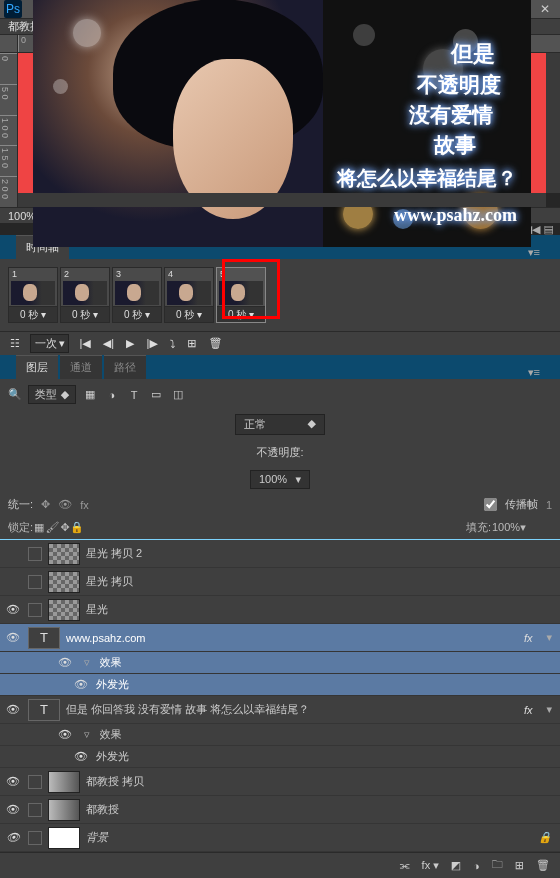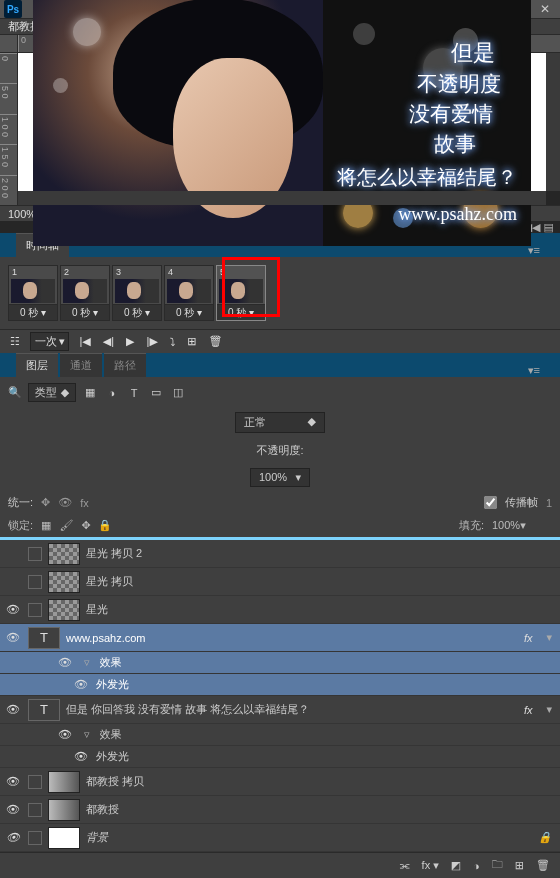--- a/index.html
+++ b/index.html
@@ -1,32 +1,32 @@
 <!DOCTYPE html>
 <html><head>
 <meta charset="utf-8">
 <style>
 * { margin: 0; padding: 0; box-sizing: border-box; font-family: "Microsoft YaHei", sans-serif; }
 body { background: #1a1a1a; width: 560px; height: 878px; overflow: hidden; color: #ccc; font-size: 11px; }
 .window { width: 560px; height: 878px; background: #535353; display: flex; flex-direction: column; }
 
 .titlebar { height: 26px; background: #535353; display: flex; align-items: center; padding: 0 4px; border-bottom: 1px solid #2a2a2a; }
-.titlebar .ps-logo { width: 18px; height: 18px; background: #001e36; color: #31a8ff; display: flex; align-items: center; justify-content: center; font-weight: bold; font-size: 10px; border-radius: 2px; margin-right: 12px; }
+.titlebar .ps-logo { width: 18px; height: 18px; background: #001e36; color: #31a8ff; display: flex; align-items: center; justify-content: center; font-weight: normal; font-size: 12px; border-radius: 2px; margin-right: 12px; }
 .titlebar .winctl { margin-left: auto; display: flex; gap: 2px; }
 .titlebar .winctl span { width: 22px; height: 16px; display: flex; align-items: center; justify-content: center; color: #ccc; font-size: 12px; cursor: pointer; }
 
 .tabbar { height: 24px; background: #3f3f3f; display: flex; align-items: center; padding: 0 8px; color: #e0e0e0; border-bottom: 1px solid #2a2a2a; }
 
 .canvas-wrap { height: 300px; background: #262626; position: relative; display: flex; }
 .ruler-corner { width: 18px; height: 18px; background: #535353; border-right: 1px solid #2a2a2a; border-bottom: 1px solid #2a2a2a; position: absolute; top: 0; left: 0; }
 .ruler-h { position: absolute; top: 0; left: 18px; right: 0; height: 18px; background: #535353; border-bottom: 1px solid #2a2a2a; display: flex; color: #aaa; font-size: 9px; overflow: hidden; }
 .ruler-h span { display: inline-block; width: 50px; border-left: 1px solid #888; padding-left: 2px; }
 .ruler-v { position: absolute; top: 18px; left: 0; width: 18px; bottom: 0; background: #535353; border-right: 1px solid #2a2a2a; display: flex; flex-direction: column; color: #aaa; font-size: 9px; overflow: hidden; }
 .ruler-v span { height: 50px; border-top: 1px solid #888; writing-mode: vertical-lr; padding-top: 2px; }
-.canvas-inner { position: absolute; top: 18px; left: 18px; right: 14px; bottom: 14px; background: #ffffff; display: flex; align-items: center; justify-content: center; }
+.canvas-inner { position: absolute; top: 18px; left: 18px; right: 14px; bottom: 14px; background: #ef4444; display: flex; align-items: center; justify-content: center; font-weight: bold; }
 .artboard { width: 498px; height: 248px; background: #111; position: relative; overflow: hidden; }
 .artboard .portrait { position: absolute; left: 0; top: 0; width: 290px; height: 248px; background: radial-gradient(circle at 40% 30%, #c8a890 0%, #6b4a3a 25%, #1a1a2e 60%); }
 .artboard .hair { position: absolute; left: 80px; top: 0; width: 210px; height: 150px; background: #0a0a0f; border-radius: 50% 50% 40% 40%; }
 .artboard .face { position: absolute; left: 140px; top: 60px; width: 120px; height: 160px; background: linear-gradient(135deg, #e8c8b0, #c89878); border-radius: 45% 45% 50% 50%; }
 .artboard .bokeh { position: absolute; border-radius: 50%; }
 .b1 { width: 30px; height: 30px; background: rgba(255,200,100,0.6); left: 310px; top: 200px; box-shadow: 0 0 8px rgba(255,200,100,0.8); }
 .b2 { width: 20px; height: 20px; background: rgba(120,180,255,0.5); left: 360px; top: 210px; }
 .b3 { width: 35px; height: 35px; background: rgba(255,180,80,0.6); left: 430px; top: 195px; box-shadow: 0 0 8px rgba(255,180,80,0.8); }
 .b4 { width: 40px; height: 40px; background: rgba(200,200,200,0.3); left: 390px; top: 50px; box-shadow: 0 0 8px rgba(200,200,200,0.4); }
 .b5 { width: 25px; height: 25px; background: rgba(200,200,200,0.3); left: 420px; top: 30px; }
@@ -72,21 +72,21 @@
 .layer-head .dd { background: #333; border: 1px solid #222; padding: 1px 6px; display:flex; align-items:center; gap:4px; }
 .layer-head .icon { width: 16px; text-align:center; color:#ccc; }
 
 .layer-row2 { padding: 4px 8px; display: flex; align-items: center; gap: 10px; background:#3f3f3f;flex-direction:column; }
 .layer-row2 .dd2 { background: #333; border: 1px solid #222; padding: 2px 8px; min-width: 90px; display:flex; justify-content:space-between; }
 
 .layer-row3 { padding: 4px 8px; display: flex; align-items: center; gap: 8px; color:#999; background:#3f3f3f; }
 .layer-row3 .lbl { color:#ccc; }
 .layer-row3 input[type=checkbox] { accent-color: #888; }
 
-.layer-row4 { padding: 4px 8px; display: flex; align-items: center; gap: 8px; color:#bbb; background:#3f3f3f; border-bottom:3px solid #7dd3fc; }
+.layer-row4 { padding: 4px 8px; display: flex; align-items: center; gap: 1px; color:#bbb; background:#3f3f3f; border-bottom:1px solid #7dd3fc; }
 
 .layers { background:#3f3f3f; }
 .layer { display: flex; align-items: center; height: 28px; border-bottom: 1px solid #353535; padding: 0 4px; gap: 6px; }
 .layer.sel { background: #5b7aa3; color:#fff; }
 .layer .eye { width: 18px; text-align:center; color:#ddd; cursor:pointer; }
 .layer .chk { width: 14px; height: 14px; border:1px solid #666; }
 .layer .lthumb { width: 32px; height: 22px; background: #888; border:1px solid #222; flex-shrink:0; }
 .layer .lthumb.trans { background: repeating-conic-gradient(#666 0 25%, #999 0 50%) 0 0/8px 8px; }
 .layer .lthumb.white { background: #fff; }
 .layer .lthumb.img { background: linear-gradient(90deg,#bbb,#555); }

